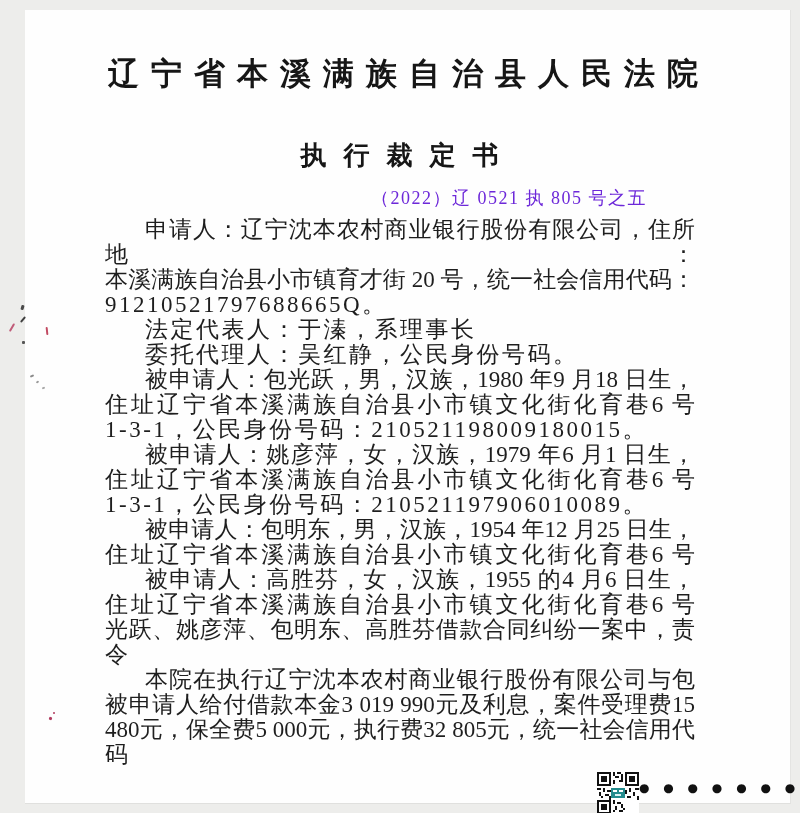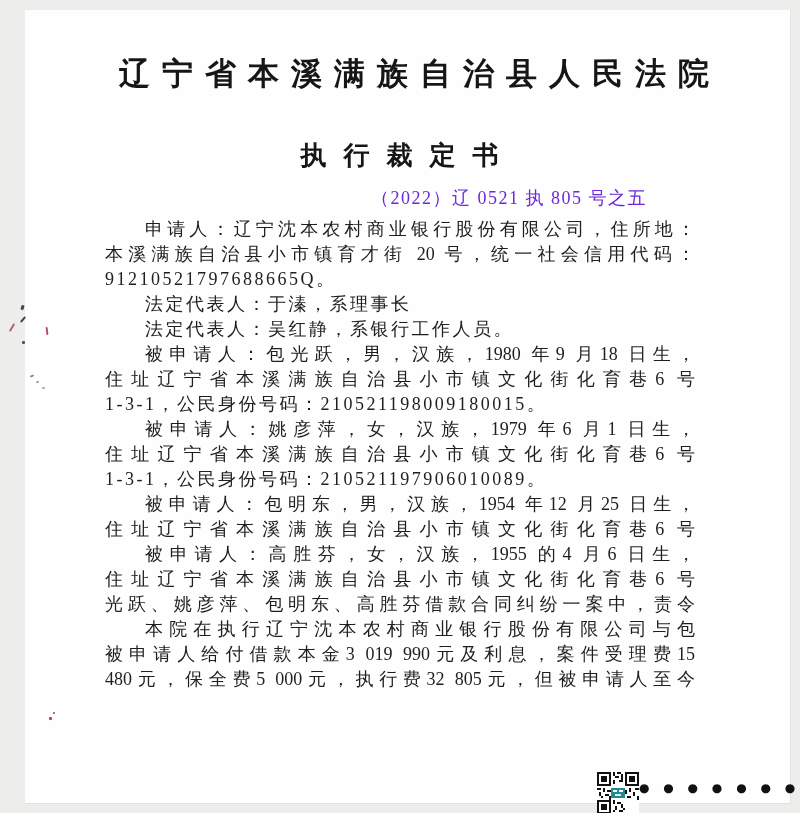--- a/index.html
+++ b/index.html
@@ -11,36 +11,36 @@
   .canvas{position:relative;width:800px;height:813px;}
   .page{
     position:absolute;left:25px;top:10px;width:765px;height:793px;
     background:#fefefe;border-right:1px solid #e4e4e2;border-bottom:1px solid #e0e0de;
   }
   .content{
     position:absolute;left:80px;right:95px;top:0;
     padding-top:47px;color:#1c1c1c;
   }
   .court{
-    margin:0;position:relative;left:14px;
+    margin:0;position:relative;left:3px;
     font-size:31px;line-height:34px;font-weight:bold;color:#161616;
     letter-spacing:12px;text-align:center;white-space:nowrap;
   }
   .doctitle{
     margin:48px 0 0 0;position:relative;left:8px;
     font-size:26px;line-height:34px;font-weight:bold;color:#161616;
     letter-spacing:17px;text-align:center;white-space:nowrap;
   }
   .caseno{
     margin-top:14px;font-size:18px;line-height:22px;
     letter-spacing:1.5px;text-align:right;padding-right:48px;color:#6d28d9;
   }
   .bodytext{margin-top:8px;}
   .ln{
-    font-size:18px;line-height:25px;letter-spacing:2.5px;
+    font-size:23px;line-height:25px;letter-spacing:2.5px;
     white-space:nowrap;color:#1e1e1e;
   }
   .ln.j{
     white-space:normal;letter-spacing:0;
     text-align:justify;text-align-last:justify;
   }
   .ln.ind{text-indent:40px;}
   .footer-qr{position:absolute;left:572px;top:762px;width:42px;height:42px;}
   .dots{
     position:absolute;left:614px;top:770px;
@@ -70,40 +70,40 @@
       <h1 class="court">辽宁省本溪满族自治县人民法院</h1>
       <h2 class="doctitle">执行裁定书</h2>
       <div class="caseno">（2022）辽 0521 执 805 号之五</div>
 
       <div class="bodytext">
         <div class="ln ind j">申请人：辽宁沈本农村商业银行股份有限公司，住所地：</div>
         <div class="ln j">本溪满族自治县小市镇育才街 20 号，统一社会信用代码：</div>
         <div class="ln">91210521797688665Q。</div>
 
         <div class="ln ind">法定代表人：于溱，系理事长</div>
-        <div class="ln ind">法定代表人：吴红静，系银行工作人员。</div>
+        <div class="ln ind">委托代理人：吴红静，公民身份号码。</div>
 
         <div class="ln ind j">被申请人：包光跃，男，汉族，1980 年9 月18 日生，</div>
         <div class="ln j">住址辽宁省本溪满族自治县小市镇文化街化育巷6 号</div>
         <div class="ln">1-3-1，公民身份号码：210521198009180015。</div>
 
         <div class="ln ind j">被申请人：姚彦萍，女，汉族，1979 年6 月1 日生，</div>
         <div class="ln j">住址辽宁省本溪满族自治县小市镇文化街化育巷6 号</div>
         <div class="ln">1-3-1，公民身份号码：210521197906010089。</div>
 
         <div class="ln ind j">被申请人：包明东，男，汉族，1954 年12 月25 日生，</div>
         <div class="ln j">住址辽宁省本溪满族自治县小市镇文化街化育巷6 号</div>
 
         <div class="ln ind j">被申请人：高胜芬，女，汉族，1955 的4 月6 日生，</div>
         <div class="ln j">住址辽宁省本溪满族自治县小市镇文化街化育巷6 号</div>
 
         <div class="ln j">光跃、姚彦萍、包明东、高胜芬借款合同纠纷一案中，责令</div>
         <div class="ln ind j">本院在执行辽宁沈本农村商业银行股份有限公司与包</div>
         <div class="ln j">被申请人给付借款本金3 019 990元及利息，案件受理费15</div>
-        <div class="ln j">480元，保全费5 000元，执行费32 805元，但被申请人至今</div>
+        <div class="ln j">480元，保全费5 000元，执行费32 805元，统一社会信用代码</div>
       </div>
     </div>
 
     <svg class="footer-qr" viewBox="0 0 21 21" shape-rendering="crispEdges" xmlns="http://www.w3.org/2000/svg">
       <rect x="0" y="0" width="21" height="21" fill="#ffffff"></rect>
 
       <rect x="0" y="0" width="7" height="7" fill="#111"></rect>
         <rect x="1" y="1" width="5" height="5" fill="#fff"></rect>
         <rect x="2" y="2" width="3" height="3" fill="#111"></rect>
       <rect x="14" y="0" width="7" height="7" fill="#111"></rect>

